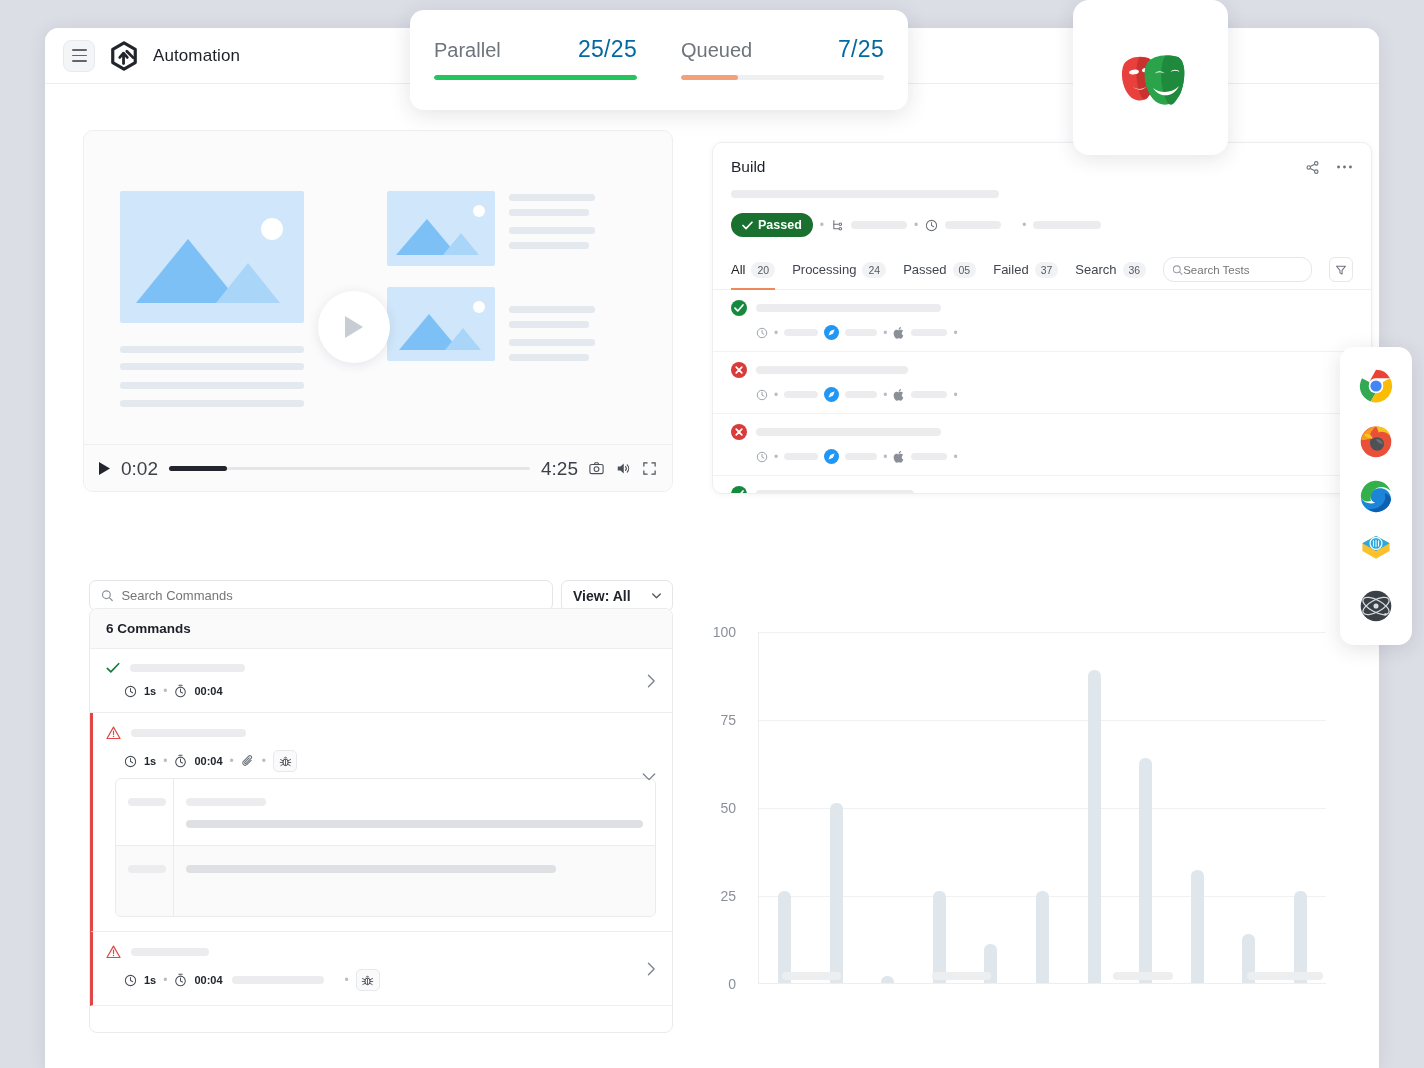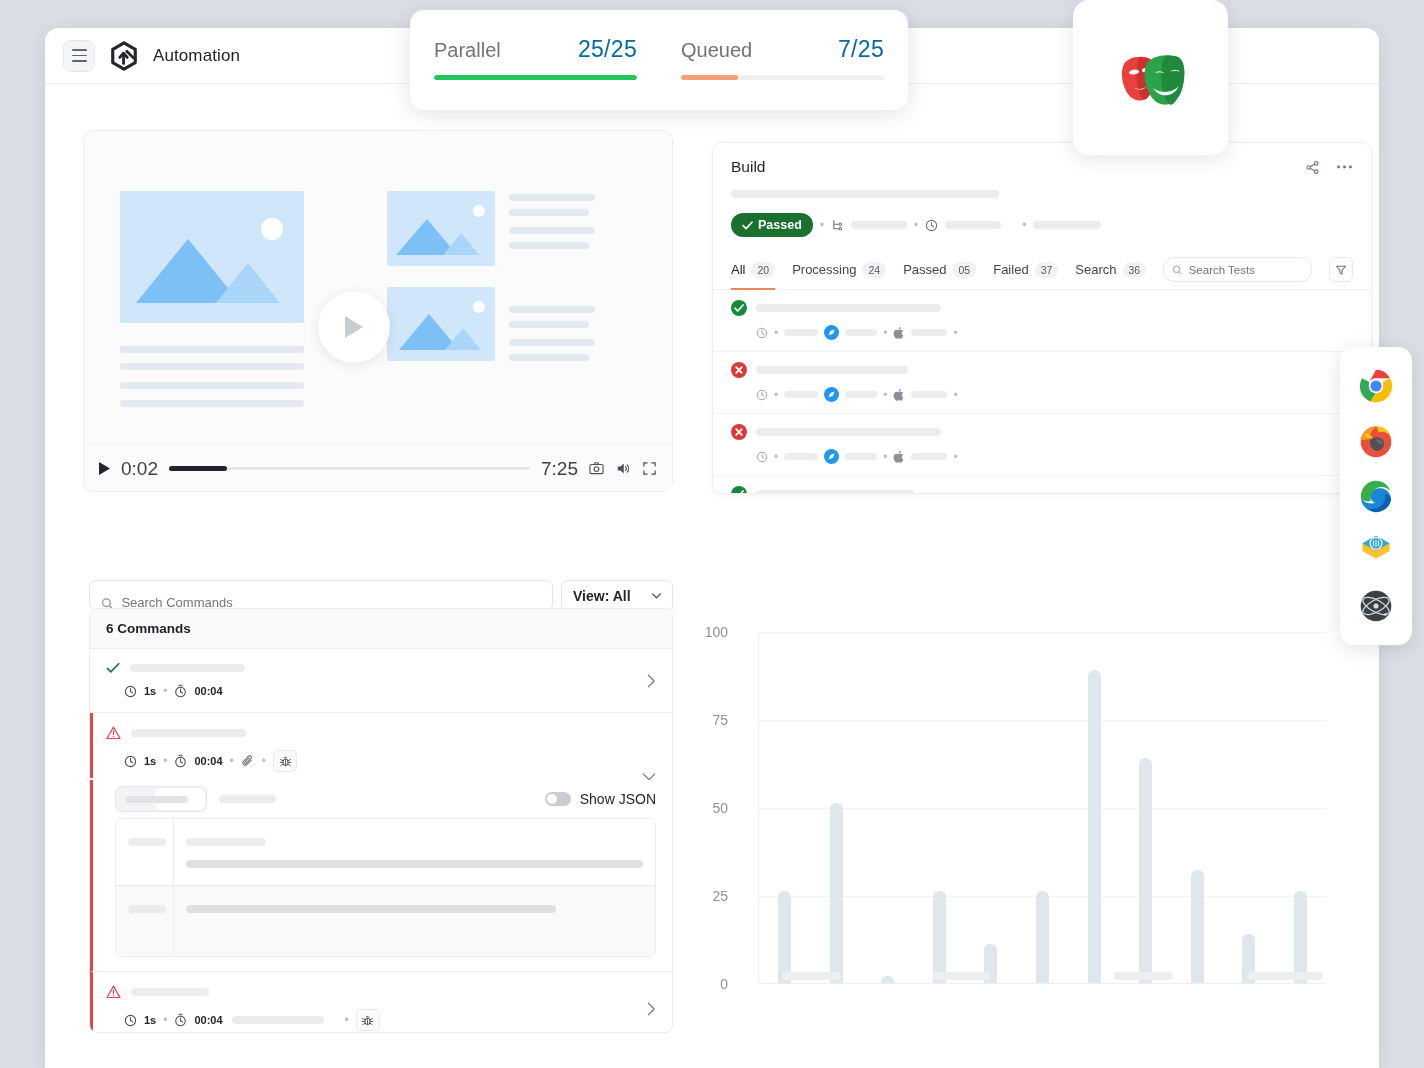--- a/index.html
+++ b/index.html
@@ -108,41 +108,41 @@
   }
   .tab.active{color:#1d2026;align-items:center;}
   .tab.active:after{
     content:"";position:absolute;left:0;right:0;bottom:-1px;height:2px;background:#f0875a;
   }
   .tab-count{
     background:#f1f2f4;color:#555b63;border-radius:9px;font-size:10.5px;
     padding:2px 6px;min-width:21px;text-align:center;
   }
   .tests-search{
-    margin-left:auto;display:flex;align-items:center;gap:6px;width:152px;height:25px;
+    margin-left:auto;display:flex;align-items:center;gap:0;width:152px;height:25px;
     border:1px solid #e5e7eb;border-radius:11px;padding:0 8px;background:#fff;
   }
   .tests-search input{
     border:0;outline:0;font-size:11.5px;color:#9aa0a8;width:100%;
     font-family:"Liberation Sans",sans-serif;background:transparent;
   }
   .filter-btn{
     width:25px;height:25px;border:1px solid #e5e7eb;border-radius:6px;
     display:flex;align-items:center;justify-content:center;cursor:pointer;background:#fff;
   }
   .test-row{padding:10px 18px 11px 18px;border-bottom:1px solid #f1f2f4;}
   .test-row:last-child{border-bottom:0;}
   .tr-top{display:flex;align-items:center;gap:9px;}
   .tr-bot{display:flex;align-items:center;gap:6px;margin-top:9px;padding-left:25px;}
 
   
   .cmd-search{
     position:absolute;left:82px;top:580px;width:464px;height:31px;
     border:1px solid #e3e5e9;border-radius:7px;background:#fff;
-    display:flex;align-items:flex-end;gap:8px;padding:0 11px;
+    display:flex;align-items:center;gap:8px;padding:0 11px;
   }
   .cmd-search input{
     border:0;outline:0;font-size:13px;color:#8a9098;width:100%;background:transparent;
     font-family:"Liberation Sans",sans-serif;
   }
   .view-select{
     position:absolute;left:554px;top:580px;width:112px;height:32px;
     border:1px solid #e3e5e9;border-radius:7px;background:#fff;
     display:flex;align-items:center;justify-content:space-between;padding:0 11px;cursor:pointer;
   }
@@ -189,21 +189,21 @@
   }
   .dt-row{display:flex;border-bottom:1px solid #e9ebee;}
   .dt-row:last-child{border-bottom:0;background:#fafafb;}
   .dt-k{width:58px;flex:none;padding:13px 12px;border-right:1px solid #e9ebee;}
   .dt-v{flex:1;padding:13px 12px;}
 
   
   .chart-wrap{position:absolute;left:700px;top:612px;width:640px;height:400px;}
   .chart-yaxis{position:absolute;left:0;top:0;width:52px;height:372px;}
   .ytick{
-    position:absolute;right:24px;font-size:14px;color:#8c9199;transform:translateY(-50%);
+    position:absolute;right:16px;font-size:14px;color:#8c9199;transform:translateY(-50%);
   }
   .chart-plot{
     position:absolute;left:58px;top:20px;right:14px;height:352px;
     border-left:1px solid #eceef0;border-bottom:1px solid #eceef0;
   }
   .gridline{position:absolute;left:0;right:0;height:1px;background:#f0f1f3;}
   .bars{position:absolute;left:0;right:0;bottom:0;top:0;display:flex;align-items:flex-end;}
   .bcol{flex:1;display:flex;justify-content:center;align-items:flex-end;height:100%;}
   .bar{width:13px;background:#dfe6ec;border-radius:6px 6px 0 0;}
   .xskel{position:absolute;bottom:3px;height:8px;background:#eceef0;border-radius:4px;}
@@ -275,21 +275,21 @@
     </div>
 
     <div class="video-controls">
       <svg width="11" height="13" viewBox="0 0 11 13">
         <path d="M0 0 L11 6.5 L0 13 Z" fill="#22262c"></path>
       </svg>
       <div class="vtime">0:02</div>
       <div class="vtrack">
         <span id="vfill" style="width: 16%;"></span>
       </div>
-      <div class="vtime">7:25</div>
+      <div class="vtime">4:25</div>
       <svg width="15" height="15" viewBox="0 0 20 20">
         <rect x="1.2" y="4.6" width="17.6" height="12.2" rx="2.2" fill="none" stroke="#4b5058" stroke-width="1.5"></rect>
         <path d="M7 4.6 L8.2 2.4 L11.8 2.4 L13 4.6" fill="none" stroke="#4b5058" stroke-width="1.5"></path>
         <circle cx="10" cy="10.8" r="3.2" fill="none" stroke="#4b5058" stroke-width="1.5"></circle>
       </svg>
       <svg width="16" height="15" viewBox="0 0 20 20">
         <path d="M3 7.2 L6.6 7.2 L11 3.2 L11 16.8 L6.6 12.8 L3 12.8 Z" fill="#4b5058"></path>
         <path d="M13.4 7.4 A4 4 0 0 1 13.4 12.6" fill="none" stroke="#4b5058" stroke-width="1.5" stroke-linecap="round"></path>
         <path d="M15.6 5.2 A7 7 0 0 1 15.6 14.8" fill="none" stroke="#4b5058" stroke-width="1.5" stroke-linecap="round"></path>
       </svg>
@@ -579,33 +579,20 @@
             </g>
           </svg>
         </span>
       </div>
       <svg class="chev" width="14" height="9" viewBox="0 0 16 10" style="top:64px;">
         <path d="M1.5 1.5 L8 8 L14.5 1.5" fill="none" stroke="#7b818a" stroke-width="1.5" stroke-linecap="round" stroke-linejoin="round"></path>
       </svg>
     </div>
 
     <div style="border-left:3px solid #e04747;padding-bottom:14px;">
-      <div class="json-bar">
-        <div class="pill-toggle">
-          <div class="knob"></div>
-            <div class="inner"></div>
-        </div>
-        <div class="skel" style="width:57px;height:8px;margin-left:12px;"></div>
-        <div style="margin-left:auto;display:flex;align-items:center;">
-          <div class="tgl">
-              <i></i>
-            </div>
-          <div class="json-label">Show JSON</div>
-        </div>
-      </div>
       <div class="detail-table">
         <div class="dt-row">
           <div class="dt-k">
             <div class="skel" style="width:38px;height:8px;"></div>
           </div>
           <div class="dt-v">
             <div class="skel" style="width:80px;height:8px;"></div>
             <div class="skel" style="width:100%;height:8px;margin-top:10px;background:#dfe0e3;"></div>
           </div>
         </div>

